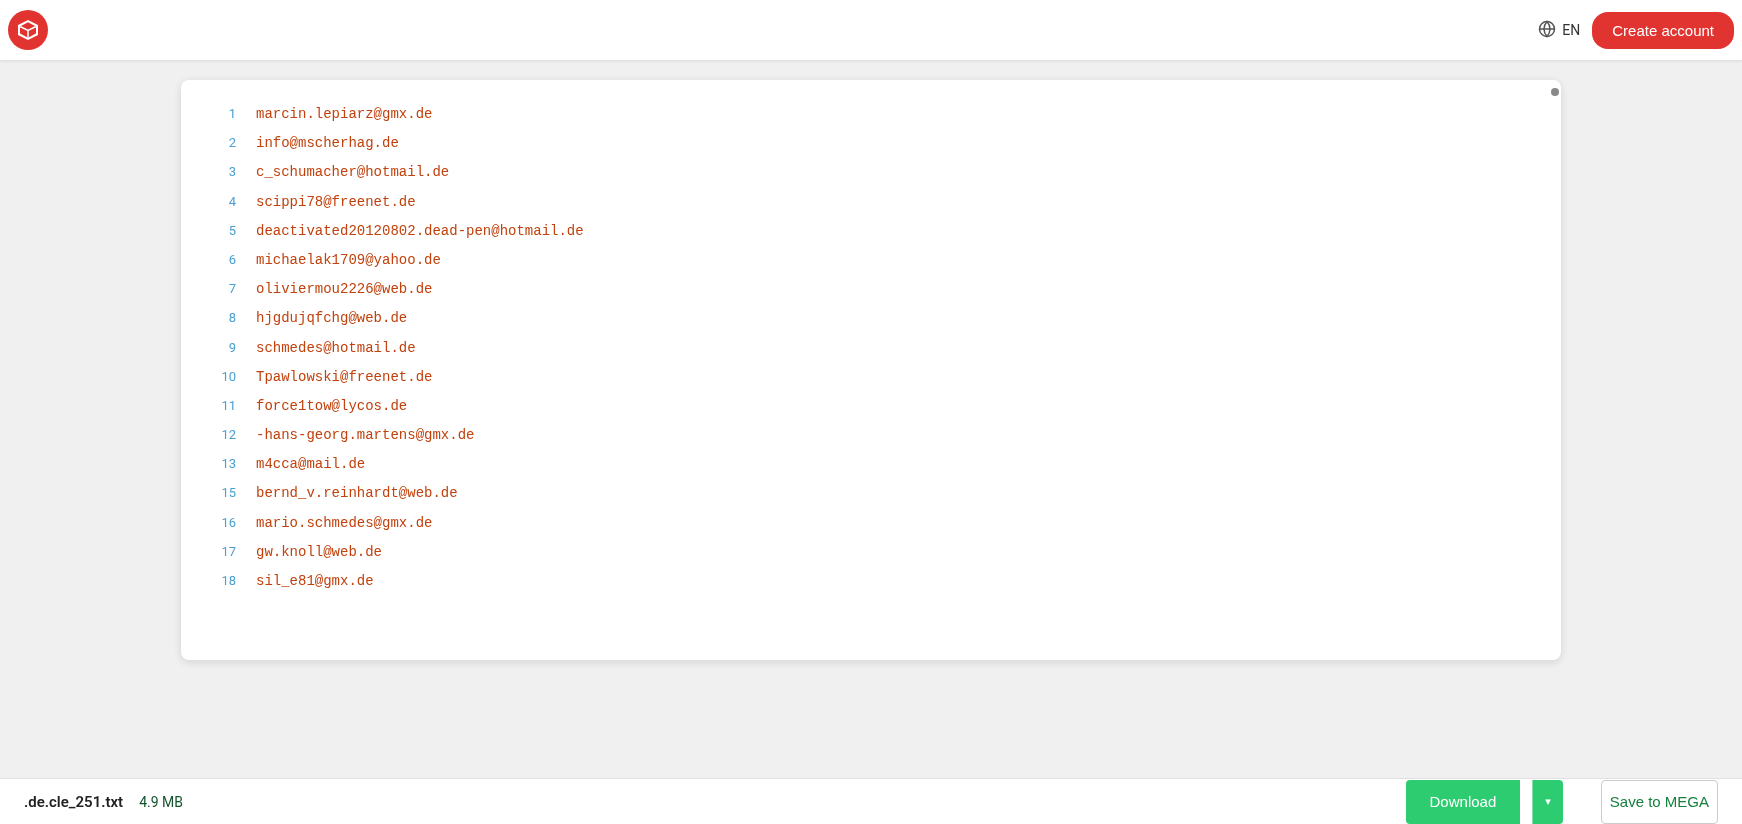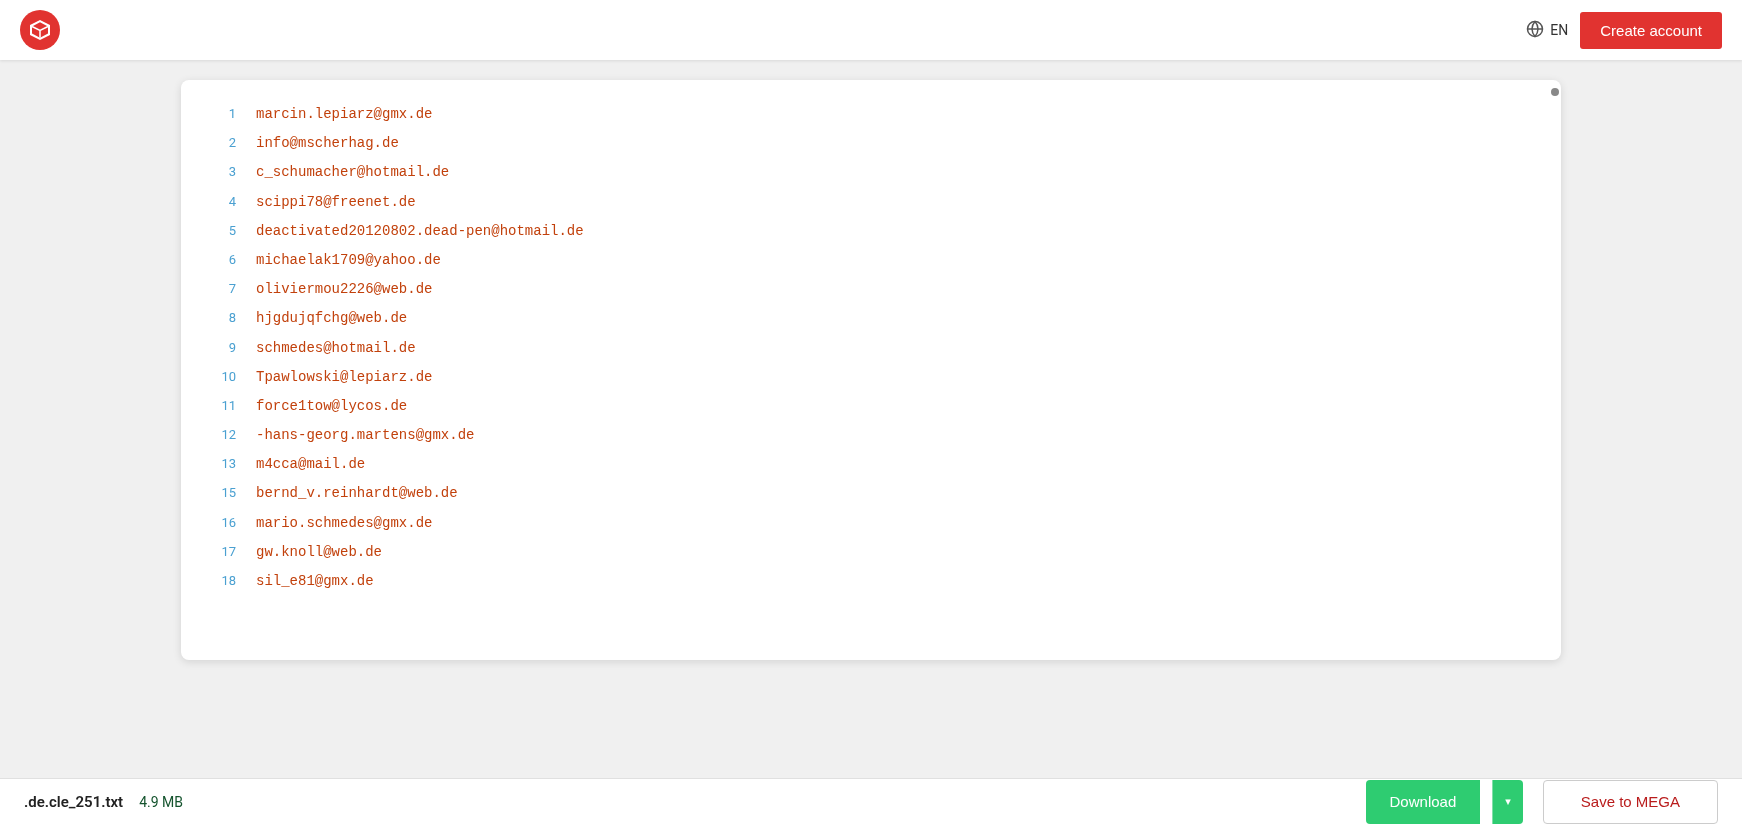--- a/index.html
+++ b/index.html
@@ -12,21 +12,21 @@
       flex-direction: column;
     }
 
     
     .header {
       background: #fff;
       height: 60px;
       display: flex;
       align-items: center;
       justify-content: space-between;
-      padding: 0 20px;
+      padding: 0 8px;
       box-shadow: 0 1px 3px rgba(0,0,0,0.1);
       position: fixed;
       top: 0;
       left: 0;
       right: 0;
       z-index: 100;
     }
 
     .logo-container {
       display: flex;
@@ -66,21 +66,21 @@
     }
 
     .globe-icon {
       color: #555;
     }
 
     .create-account-btn {
       background: #e13330;
       color: white;
       border: none;
-      border-radius: 3px;
+      border-radius: 16px;
       padding: 10px 20px;
       font-size: 15px;
       font-weight: 500;
       cursor: pointer;
       white-space: nowrap;
     }
 
     
     .main-content {
       margin-top: 60px;
@@ -215,28 +215,28 @@
       font-size: 14px;
       cursor: pointer;
       border-radius: 0 4px 4px 0;
       height: 44px;
       display: flex;
       align-items: center;
     }
 
     .save-to-mega-btn {
       background: transparent;
-      color: #b91c1c;
+      color: #15803d;
       border: 1px solid #ccc;
-      padding: 12px 37px;
+      padding: 12px 8px;
       font-size: 15px;
       font-weight: 500;
       cursor: pointer;
       border-radius: 4px;
-      margin-left: 8px;
+      margin-left: 26px;
       height: 44px;
     }
 
     
     .chevron {
       font-size: 11px;
     }
   </style>
 </head>
 <body>
@@ -301,21 +301,21 @@
           <div class="line">
             <span class="line-number">8</span>
             <span class="line-content">hjgdujqfchg@web.de</span>
           </div>
           <div class="line">
             <span class="line-number">9</span>
             <span class="line-content">schmedes@hotmail.de</span>
           </div>
           <div class="line">
             <span class="line-number">10</span>
-            <span class="line-content">Tpawlowski@lepiarz.de</span>
+            <span class="line-content">Tpawlowski@freenet.de</span>
           </div>
           <div class="line">
             <span class="line-number">11</span>
             <span class="line-content">force1tow@lycos.de</span>
           </div>
           <div class="line">
             <span class="line-number">12</span>
             <span class="line-content">-hans-georg.martens@gmx.de</span>
           </div>
           <div class="line">

